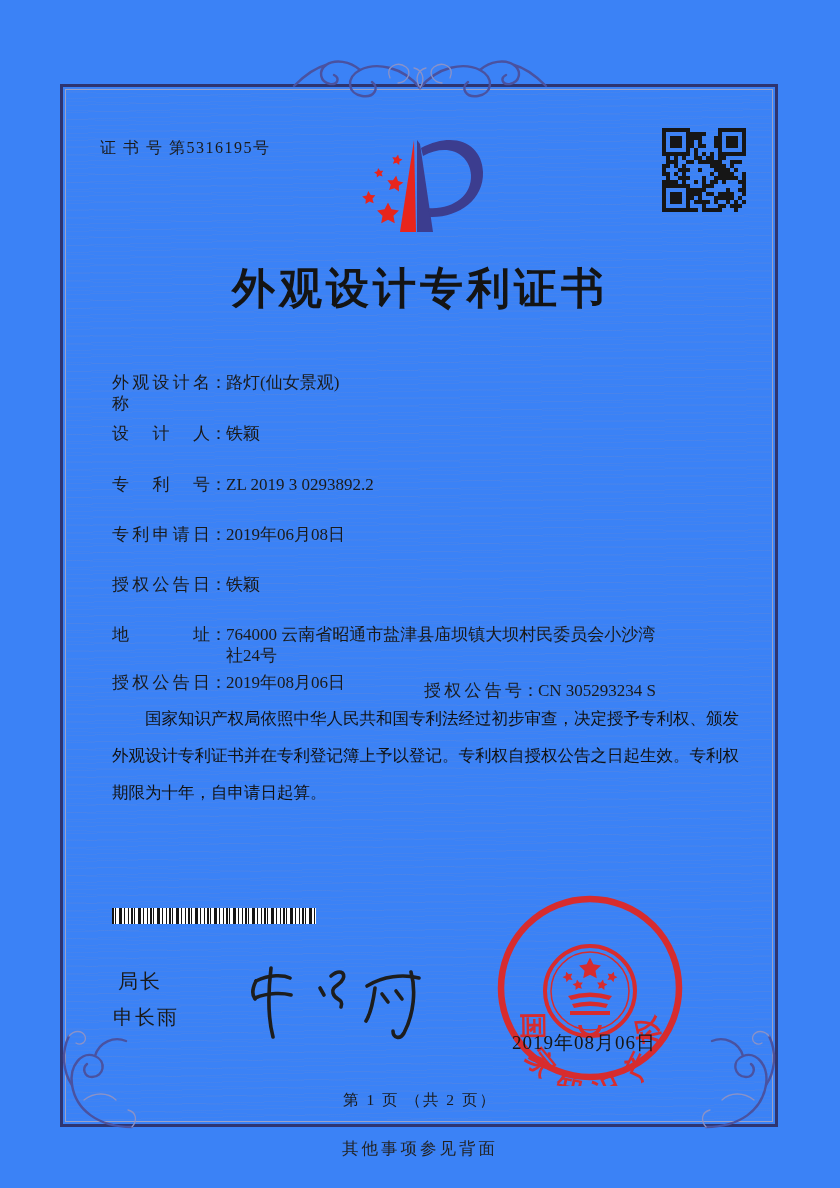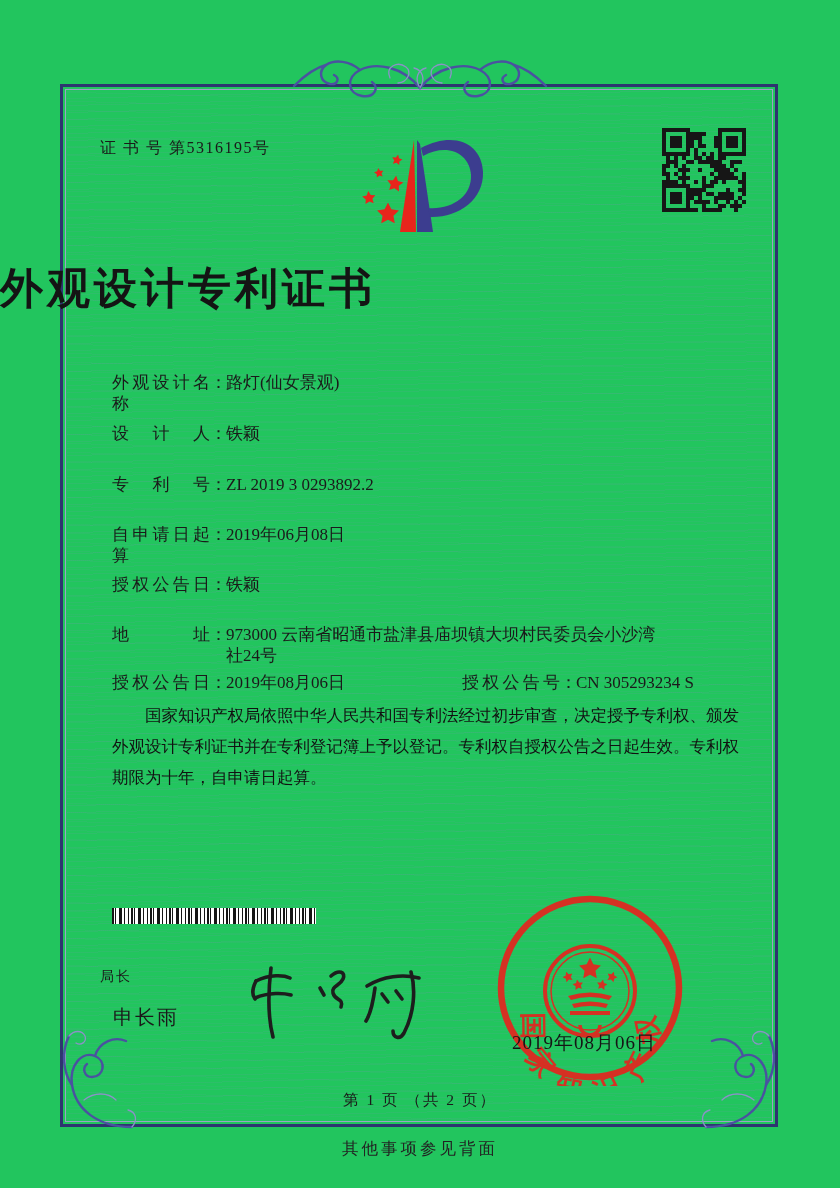--- a/index.html
+++ b/index.html
@@ -1,18 +1,18 @@
 <!DOCTYPE html>
 <html><head>
 <meta charset="utf-8">
 <style>
   * { margin:0; padding:0; box-sizing:border-box; }
   html,body { background:#ffffff; }
   body { font-family:"Liberation Serif","DejaVu Serif",serif; color:#1a1a1a; }
-  .page { position:relative; width:840px; height:1188px; background:#22c55e; overflow:hidden; }
+  .page { position:relative; width:840px; height:1188px; background:#3b82f6; overflow:hidden; }
 
   
   .frame { position:absolute; left:60px; top:84px; width:718px; height:1043px;
            border:3px solid #2e3470; }
   .frame-inner { position:absolute; inset:2px; border:1px solid #9ba1c6; }
   .frame-bg { position:absolute; inset:4px;
     background:
       repeating-linear-gradient(178.6deg, rgba(130,140,190,0.12) 0 1px, rgba(0,0,0,0) 1px 7px),
       repeating-linear-gradient(181.4deg, rgba(130,140,190,0.09) 0 1px, rgba(0,0,0,0) 1px 9px);
   }
@@ -20,46 +20,46 @@
   .orn { position:absolute; }
   .orn path { fill:none; stroke:#4a52a0; stroke-width:2.4; stroke-linecap:round; }
   .orn .thin { stroke-width:1.3; stroke:#8b92c7; }
 
   
   .cert-no { position:absolute; left:100px; top:138px; font-size:16px; letter-spacing:1.5px; }
   .logo { position:absolute; left:330px; top:120px; }
   .qr { position:absolute; left:662px; top:128px; display:grid;
         grid-template-columns:repeat(21,4px); grid-auto-rows:4px; }
   .qr div.m1 { background:#161616; }
-  .title { position:absolute; left:0; top:260px; width:840px; text-align:left;
+  .title { position:absolute; left:0; top:260px; width:840px; text-align:center;
            font-size:43px; font-weight:700; letter-spacing:4px; color:#141414; }
 
   
   .fields { position:absolute; left:112px; top:372px; width:640px; font-size:17px; }
   .frow { position:absolute; left:0; width:100%; line-height:21px; }
   .r1{top:0} .r2{top:51px} .r3{top:102px} .r4{top:152px} .r5{top:202px} .r6{top:252px} .r7{top:300px}
   .flabel { display:inline-block; width:98px; text-align:justify; text-align-last:justify;
             vertical-align:top; }
   .fcolon { display:inline-block; width:16px; vertical-align:top; }
   .fvalue { display:inline-block; vertical-align:top; }
   .r6 .fvalue { width:432px; }
-  .pair2 { position:absolute; left:312px; top:0;margin-left:38px; }
+  .pair2 { position:absolute; left:312px; top:8px; }
 
   
   .paras { position:absolute; left:112px; top:700px; width:636px; font-size:16.5px;
-           line-height:31px; color:#111; }
+           line-height:37px; color:#111; }
   .paras p { text-indent:2em; }
 
   
   .barcode { position:absolute; left:112px; top:908px; width:204px; height:16px;
     background:repeating-linear-gradient(90deg,
       #151515 0 2px,#fff 2px 3px,#151515 3px 4px,#fff 4px 7px,
       #151515 7px 10px,#fff 10px 12px,#151515 12px 13px,#fff 13px 16px,
       #151515 16px 17px,#fff 17px 19px); }
-  .director-title { position:absolute; left:100px; top:968px; font-size:14px; letter-spacing:2px; }
+  .director-title { position:absolute; left:118px; top:968px; font-size:20px; letter-spacing:2px; }
   .director-name  { position:absolute; left:113px; top:1004px; font-size:20px; letter-spacing:2px; }
   .sig { position:absolute; left:243px; top:948px; }
   .sig path { fill:none; stroke:#1d1d1d; stroke-width:3.6; stroke-linecap:round; stroke-linejoin:round; }
 
   .seal { position:absolute; left:492px; top:890px; opacity:0.93; }
   .seal .red { fill:#e3261f; }
   .seal .ring { fill:none; stroke:#e3261f; }
   .seal text { fill:#e3261f; font-size:27px; font-weight:700; letter-spacing:17px; }
   .seal-date { position:absolute; left:512px; top:1030px; font-size:19px; letter-spacing:1px; color:#151515; }
 
@@ -587,27 +587,27 @@
     <div class="frow r1">
       <span class="flabel">外观设计名称</span><span class="fcolon">：</span><span class="fvalue">路灯(仙女景观)</span>
     </div>
     <div class="frow r2">
       <span class="flabel">设计人</span><span class="fcolon">：</span><span class="fvalue">铁颖</span>
     </div>
     <div class="frow r3">
       <span class="flabel">专利号</span><span class="fcolon">：</span><span class="fvalue">ZL 2019 3 0293892.2</span>
     </div>
     <div class="frow r4">
-      <span class="flabel">自申请日起算</span><span class="fcolon">：</span><span class="fvalue">2019年06月08日</span>
+      <span class="flabel">专利申请日</span><span class="fcolon">：</span><span class="fvalue">2019年06月08日</span>
     </div>
     <div class="frow r5">
       <span class="flabel">授权公告日</span><span class="fcolon">：</span><span class="fvalue">铁颖</span>
     </div>
     <div class="frow r6">
-      <span class="flabel">地址</span><span class="fcolon">：</span><span class="fvalue">973000 云南省昭通市盐津县庙坝镇大坝村民委员会小沙湾社24号</span>
+      <span class="flabel">地址</span><span class="fcolon">：</span><span class="fvalue">764000 云南省昭通市盐津县庙坝镇大坝村民委员会小沙湾社24号</span>
     </div>
     <div class="frow r7">
       <span class="flabel">授权公告日</span><span class="fcolon">：</span><span class="fvalue">2019年08月06日</span>
       <span class="pair2">
         <span class="flabel">授权公告号</span><span class="fcolon">：</span><span class="fvalue">CN 305293234 S</span>
       </span>
     </div>
   </div>
 
   <div class="paras">

